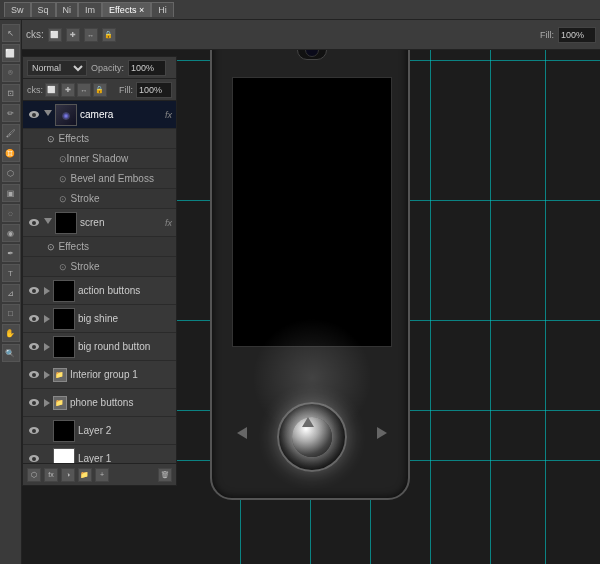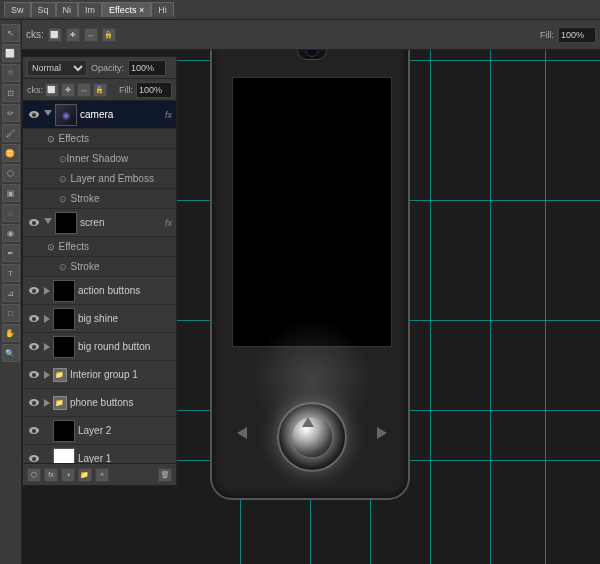--- a/index.html
+++ b/index.html
@@ -640,21 +640,21 @@
     <div class="layer-sub">
       <span style="font-size:9px;color:#aaa;">⊙</span>
       <span class="layer-sub-name" style="margin-left:4px;">Effects</span>
     </div>
     <div class="layer-sub" style="padding-left:36px;">
       <span style="font-size:9px;color:#888;">⊙</span>
       <span class="layer-sub-name" style="text-align:right;">Inner Shadow</span>
     </div>
     <div class="layer-sub" style="padding-left:36px;">
       <span style="font-size:9px;color:#888;">⊙</span>
-      <span class="layer-sub-name" style="margin-left:4px;">Layer and Emboss</span>
+      <span class="layer-sub-name" style="margin-left:4px;">Bevel and Emboss</span>
     </div>
     <div class="layer-sub" style="padding-left:36px;">
       <span style="font-size:9px;color:#888;">⊙</span>
       <span class="layer-sub-name" style="margin-left:4px;">Stroke</span>
     </div>
 
     <div class="layer-item">
       <div class="layer-eye">
         <div class="eye-icon">
             <div class="eye-dot"></div>

